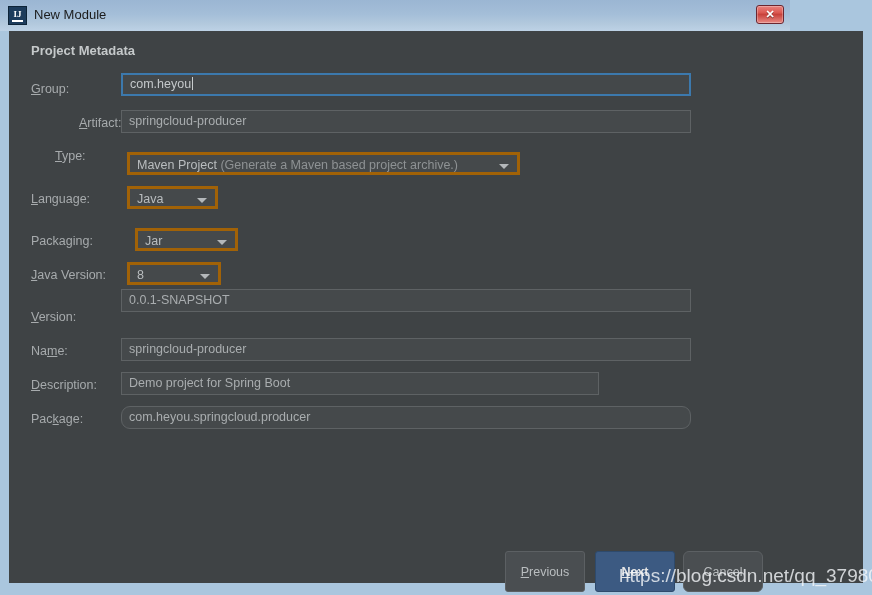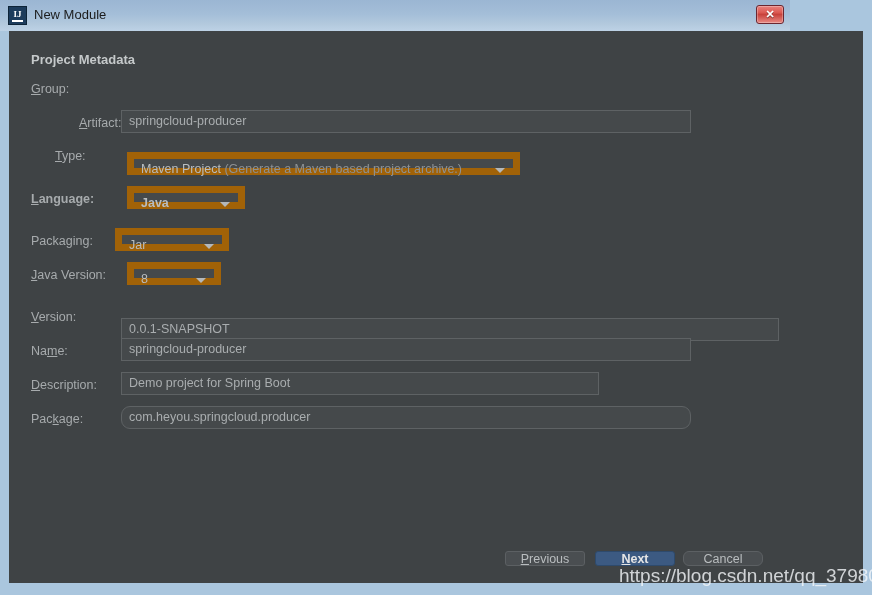--- a/index.html
+++ b/index.html
@@ -94,21 +94,20 @@
     height: 552px;
     background: #3f4345;
   }
 
   #section-title {
     position: absolute;
     left: 22px; top: 12px;
     font-size: 13px;
     font-weight: bold;
     color: #c5c9ca;
-    margin-top: 9px;
   }
 
   .field-label {
     position: absolute;
     font-size: 12.5px;
     color: #a7abad;
     white-space: nowrap;
   }
   .field-label .mn {
     text-decoration: underline;
@@ -140,21 +139,21 @@
     height: 13px;
     background: #c8cccd;
     vertical-align: -2px;
     margin-left: 1px;
   }
 
   .combo {
     position: absolute;
     box-sizing: border-box;
     background: #45494b;
-    border: 7px solid #a16207;
+    border: 3px solid #a16207;
     height: 23px;
     cursor: pointer;
   }
   .combo .combo-text {
     position: absolute;
     left: 7px; top: 0;
     height: 21px;
     line-height: 21px;
     font-size: 12.5px;
     color: #b9bdbf;
@@ -169,21 +168,21 @@
     width: 0; height: 0;
     border-left: 5px solid transparent;
     border-right: 5px solid transparent;
     border-top: 5px solid #b4b8ba;
   }
 
   
   .dlg-button {
     position: absolute;
     box-sizing: border-box;
-    height: 15px;
+    height: 41px;
     border-radius: 3px;
     border: 1px solid #5c6063;
     background: #4a4e51;
     color: #b9bdbf;
     font-size: 12.5px;
     display: flex;
     align-items: center;
     justify-content: center;
     cursor: pointer;
     user-select: none;
@@ -224,62 +223,65 @@
     </div>
   </div>
 
   <div id="dialog-body">
 
     <div id="section-title">Project Metadata</div>
 
     <div class="field-label" style="left:22px; top:51px;">
       <span class="mn">G</span>roup:
     </div>
+    <div class="text-input focused" style="left:112px; top:42px; width:570px;">
+      <span>com.heyou</span><span class="caret"></span>
+    </div>
 
     <div class="field-label" style="left:22px; top:85px;margin-left:48px;">
       <span class="mn">A</span>rtifact:
     </div>
     <div class="text-input" style="left:112px; top:79px; width:570px;">springcloud-producer</div>
 
     <div class="field-label" style="left:22px; top:118px;margin-left:24px;">
       <span class="mn">T</span>ype:
     </div>
     <div class="combo" style="left:118px; top:121px; width:393px;">
       <div class="combo-text"><span>Maven Project</span><span class="dim"> (Generate a Maven based project archive.)</span></div>
       <div class="arrow"></div>
     </div>
 
-    <div class="field-label" style="left:22px; top:161px;font-weight:bold;">
+    <div class="field-label" style="left:22px; top:161px;">
       <span class="mn">L</span>anguage:
     </div>
-    <div class="combo" style="left:118px; top:155px; width:118px;font-weight:bold;">
+    <div class="combo" style="left:118px; top:155px; width:91px;">
       <div class="combo-text">Java</div>
       <div class="arrow"></div>
     </div>
 
     <div class="field-label" style="left:22px; top:203px;">
       Packa<span class="mn">g</span>ing:
     </div>
-    <div class="combo" style="left:106px; top:197px; width:114px;">
+    <div class="combo" style="left:126px; top:197px; width:103px;">
       <div class="combo-text">Jar</div>
       <div class="arrow"></div>
     </div>
 
     <div class="field-label" style="left:22px; top:237px;">
       <span class="mn">J</span>ava Version:
     </div>
     <div class="combo" style="left:118px; top:231px; width:94px;">
       <div class="combo-text">8</div>
       <div class="arrow"></div>
     </div>
 
     <div class="field-label" style="left:22px; top:279px;">
       <span class="mn">V</span>ersion:
     </div>
-    <div class="text-input" style="left:112px; top:287px; width:658px;">0.0.1-SNAPSHOT</div>
+    <div class="text-input" style="left:112px; top:258px; width:570px;">0.0.1-SNAPSHOT</div>
 
     <div class="field-label" style="left:22px; top:313px;">
       Na<span class="mn">m</span>e:
     </div>
     <div class="text-input" style="left:112px; top:307px; width:570px;">springcloud-producer</div>
 
     <div class="field-label" style="left:22px; top:347px;">
       <span class="mn">D</span>escription:
     </div>
     <div class="text-input" style="left:112px; top:341px; width:478px;">Demo project for Spring Boot</div>

